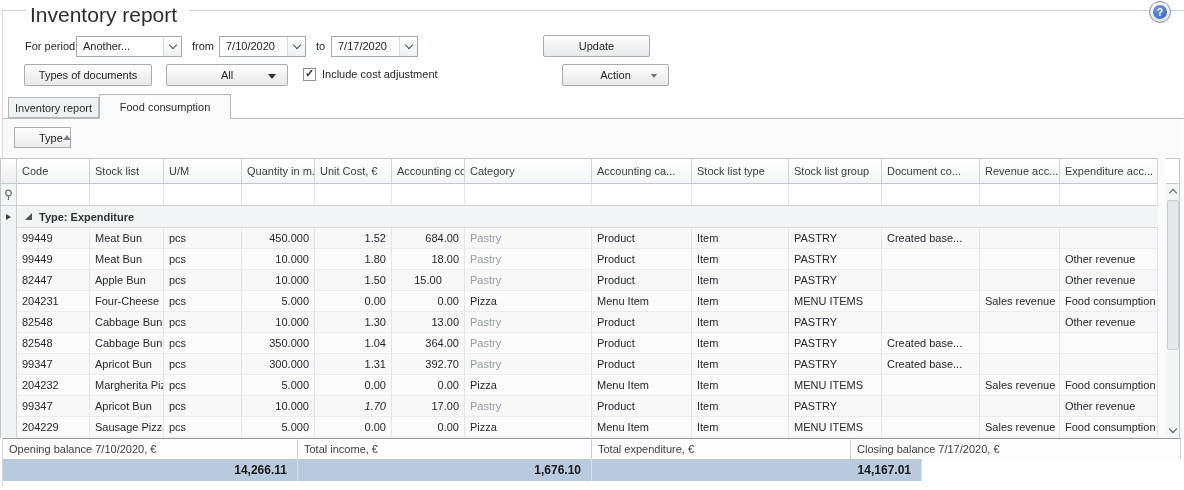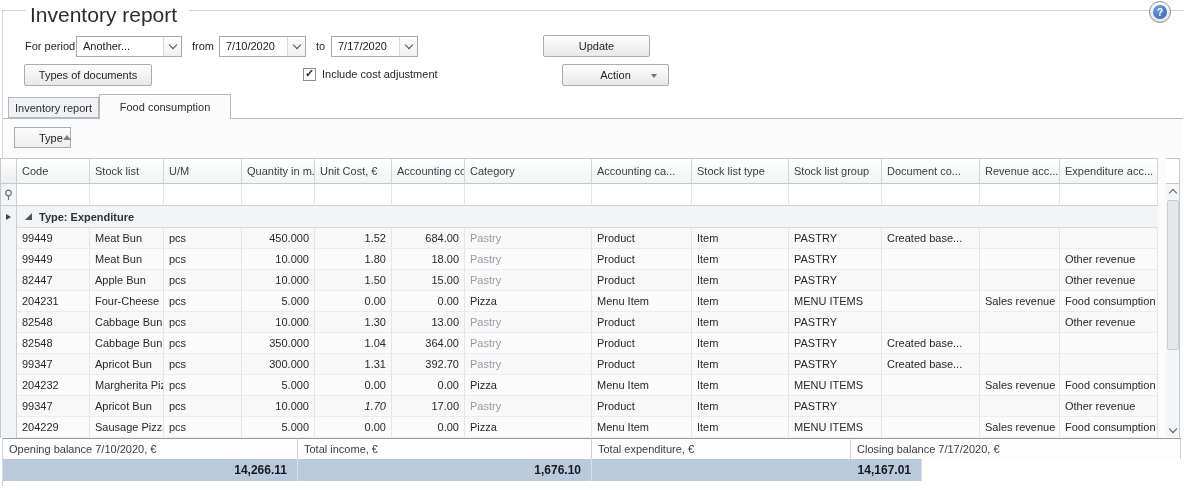--- a/index.html
+++ b/index.html
@@ -134,20 +134,24 @@
   <div class="lbl" style="left:316px;top:36px;">to</div>
   <div class="combo" style="left:331px;top:36px;width:87px;">
     <div class="val">7/17/2020</div>
     <div class="cbtn">
         <span class="chev-down"></span>
       </div>
   </div>
   <div class="button" style="left:543px;top:35px;width:107px;">Update</div>
 
   <div class="button" style="left:24px;top:64px;width:128px;">Types of documents</div>
+  <div class="button" style="left:166px;top:64px;width:122px;">
+    <span>All</span>
+    <span class="tri-down abs-right"></span>
+  </div>
   <div class="checkbox checked" id="cost-checkbox"></div>
   <div class="lbl" style="left:322px;top:64px;">Include cost adjustment</div>
   <div class="button" style="left:562px;top:64px;width:107px;">
     <span>Action</span>
     <span class="tri-down small abs-right"></span>
   </div>
 
   <div class="tab tab-inactive">Inventory report</div>
   <div class="tab tab-active">Food consumption</div>
   <div class="tabpanel"></div>
@@ -236,21 +240,21 @@
         <div class="cell dcell" style="width: 80px;"></div>
         <div class="cell dcell" style="width: 98px;">Other revenue</div>
       </div>
       <div class="grow alt">
         <div class="gut d"></div>
         <div class="cell dcell" style="width: 73px;">82447</div>
         <div class="cell dcell" style="width: 74px;">Apple Bun</div>
         <div class="cell dcell" style="width: 78px;">pcs</div>
         <div class="cell dcell num" style="width: 73px;">10.000</div>
         <div class="cell dcell num" style="width: 77px;">1.50</div>
-        <div class="cell dcell num" style="width: 73px;">15.00</div>
+        <div class="cell dcell num" style="width: 73px; text-align: center;">15.00</div>
         <div class="cell dcell muted" style="width: 127px;">Pastry</div>
         <div class="cell dcell" style="width: 100px;">Product</div>
         <div class="cell dcell" style="width: 97px;">Item</div>
         <div class="cell dcell" style="width: 93px;">PASTRY</div>
         <div class="cell dcell" style="width: 98px;"></div>
         <div class="cell dcell" style="width: 80px;"></div>
         <div class="cell dcell" style="width: 98px;">Other revenue</div>
       </div>
       <div class="grow">
         <div class="gut d"></div>

